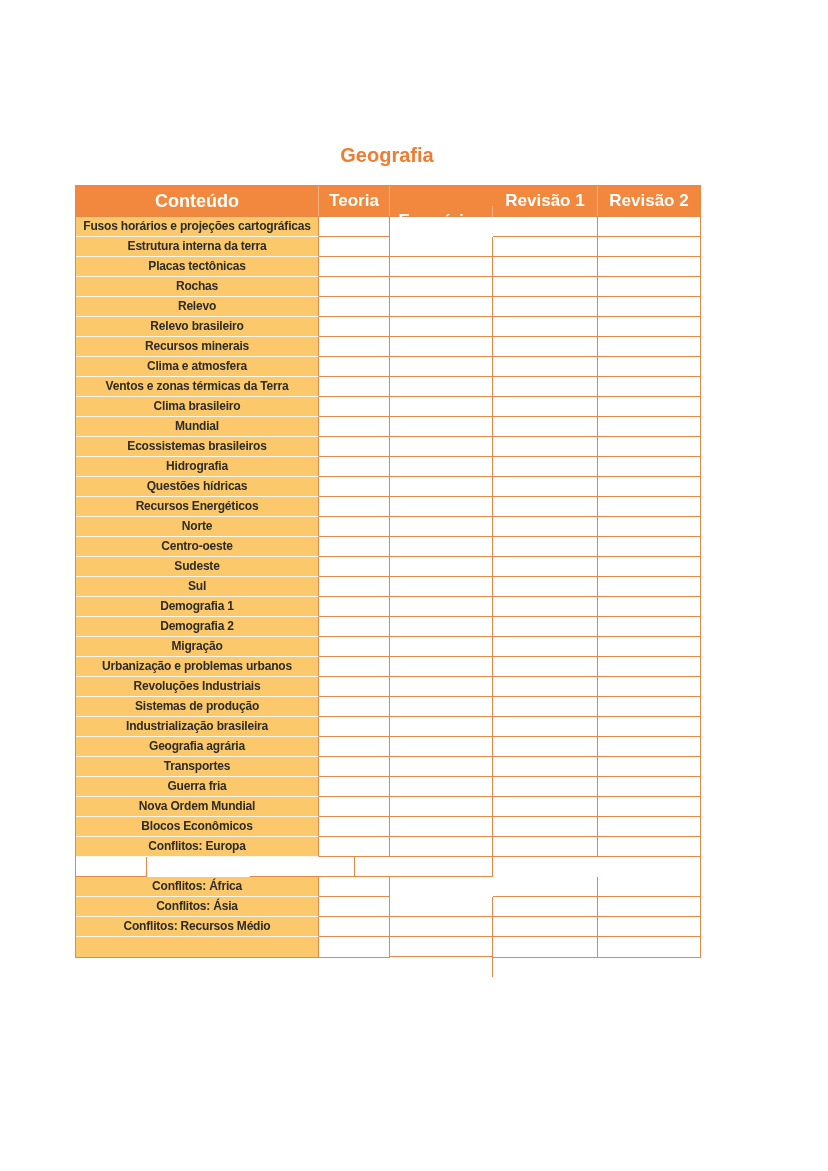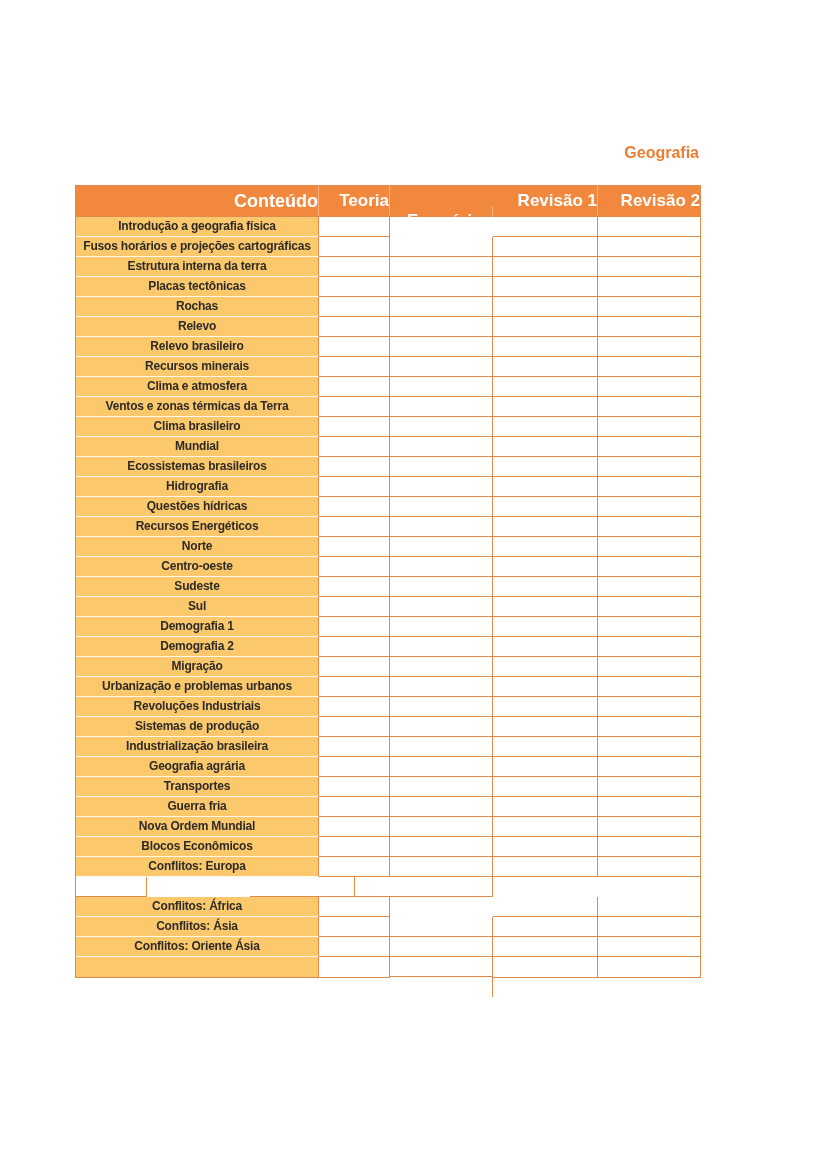--- a/index.html
+++ b/index.html
@@ -13,32 +13,32 @@
     --label-sep:rgba(255,255,255,0.85);
     --header-sep:rgba(255,255,255,0.35);
   }
   html,body{margin:0;padding:0;}
   body{
     width:828px;height:1171px;position:relative;background:#FFFFFF;
     font-family:"Liberation Sans", sans-serif;overflow:hidden;
   }
   .page-title{
     position:absolute;left:75px;top:144px;width:624px;
-    text-align:right;font-size:16px;font-weight:bold;color:var(--title-color);
+    text-align:center;font-size:20px;font-weight:bold;color:var(--title-color);
   }
   .study-table{
     position:absolute;left:75px;top:185px;width:624px;
     border:1px solid var(--grid);box-sizing:content-box;
   }
   .header-row{
     display:flex;height:30px;background:var(--header-bg);
     border-bottom:1px solid var(--grid);
   }
   .header-cell{
-    box-sizing:border-box;height:30px;line-height:30px;text-align:right;
+    box-sizing:border-box;height:30px;line-height:30px;text-align:center;
     color:var(--header-text);font-weight:bold;font-size:17px;
     border-right:1px solid var(--header-sep);
     white-space:nowrap;overflow:hidden;
   }
   .header-cell:first-child{font-size:18px;}
   .header-cell:last-child{border-right:none;}
   .c0{width:243px;} .c1{width:71px;} .c2{width:103px;margin-top:20px;} .c3{width:105px;} .c4{width:102px;}
   .data-row{display:flex;height:20px;}
   .data-row:last-child .label-cell{border-bottom:none;}
   .data-row:last-child .empty-cell{border-bottom:none;}
@@ -65,27 +65,20 @@
 <div class="study-table">
   <div class="header-row">
     <div class="header-cell c0">Conteúdo</div>
     <div class="header-cell c1">Teoria</div>
     <div class="header-cell c2">Exercícios</div>
     <div class="header-cell c3">Revisão 1</div>
     <div class="header-cell c4">Revisão 2</div>
   </div>
   <div id="table-body">
       <div class="data-row">
-        <div class="label-cell c0">Introdução a geografia física</div>
-        <div class="empty-cell c1"></div>
-        <div class="empty-cell c2"></div>
-        <div class="empty-cell c3"></div>
-        <div class="empty-cell c4"></div>
-      </div>
-      <div class="data-row">
         <div class="label-cell c0">Fusos horários e projeções cartográficas</div>
         <div class="empty-cell c1"></div>
         <div class="empty-cell c2"></div>
         <div class="empty-cell c3"></div>
         <div class="empty-cell c4"></div>
       </div>
       <div class="data-row">
         <div class="label-cell c0">Estrutura interna da terra</div>
         <div class="empty-cell c1"></div>
         <div class="empty-cell c2"></div>
@@ -316,21 +309,21 @@
         <div class="empty-cell c4"></div>
       </div>
       <div class="data-row">
         <div class="label-cell c0">Conflitos: Ásia</div>
         <div class="empty-cell c1"></div>
         <div class="empty-cell c2"></div>
         <div class="empty-cell c3"></div>
         <div class="empty-cell c4"></div>
       </div>
       <div class="data-row">
-        <div class="label-cell c0">Conflitos: Oriente Ásia</div>
+        <div class="label-cell c0">Conflitos: Recursos Médio</div>
         <div class="empty-cell c1"></div>
         <div class="empty-cell c2"></div>
         <div class="empty-cell c3"></div>
         <div class="empty-cell c4"></div>
       </div>
       <div class="data-row">
         <div class="label-cell c0"></div>
         <div class="empty-cell c1"></div>
         <div class="empty-cell c2"></div>
         <div class="empty-cell c3"></div>

